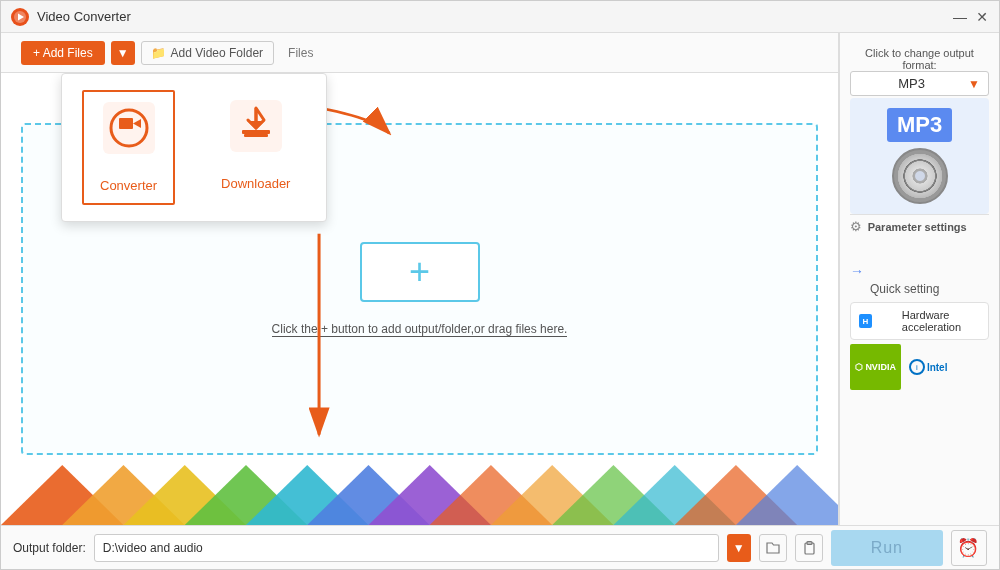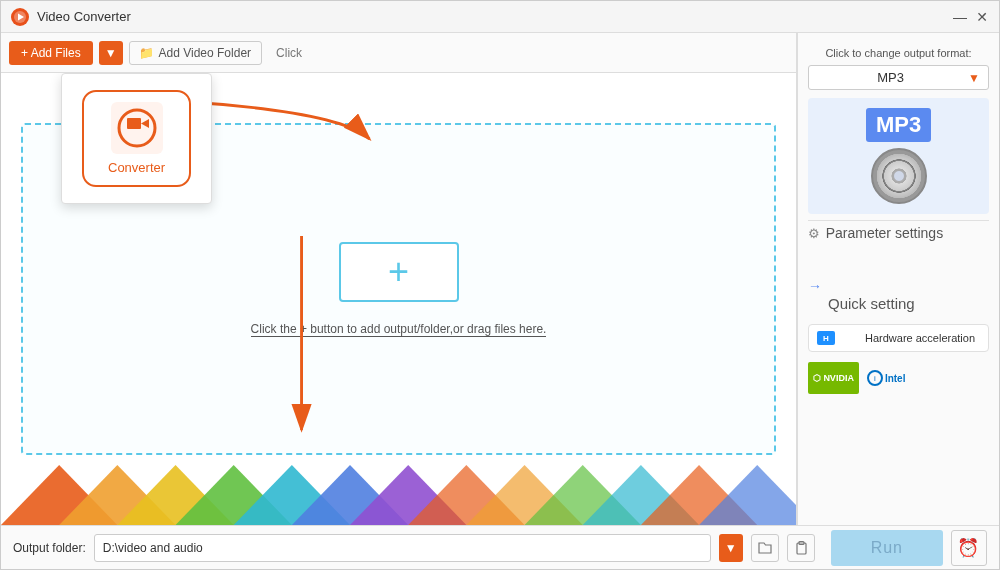--- a/index.html
+++ b/index.html
@@ -15,90 +15,90 @@
     .titlebar-controls { display: flex; gap: 8px; }
     .titlebar-btn { width: 14px; height: 14px; border: none; background: none; cursor: pointer; font-size: 14px; color: #555; display: flex; align-items: center; justify-content: center; }
 
     
     .main-layout { display: flex; flex: 1; overflow: hidden; }
 
     
     .left-panel { flex: 1; display: flex; flex-direction: column; border-right: 1px solid #ddd; }
 
     
-    .toolbar { height: 40px; background: #fafafa; border-bottom: 1px solid #ddd; display: flex; align-items: center; padding: 0 8px; gap: 6px; flex-shrink: 0; }
+    .toolbar { height: 40px; background: #fafafa; border-bottom: 1px solid #ddd; display: flex; align-items: center; padding: 0 20px; gap: 6px; flex-shrink: 0; }
     .btn-add-files { background: #e85c1a; color: #fff; border: none; border-radius: 3px; padding: 5px 12px; font-size: 12px; cursor: pointer; display: flex; align-items: center; gap: 4px; }
     .btn-dropdown { background: #e85c1a; color: #fff; border: none; border-radius: 3px; padding: 5px 6px; font-size: 12px; cursor: pointer; }
     .btn-toolbar { background: none; border: 1px solid #ccc; border-radius: 3px; padding: 4px 10px; font-size: 12px; cursor: pointer; color: #555; display: flex; align-items: center; gap: 4px; }
     .btn-clear { background: none; border: none; font-size: 12px; cursor: pointer; color: #777; padding: 4px 8px; }
 
     
     .content-area { flex: 1; position: relative; background: #fff; overflow: hidden; }
 
     
     .app-switcher { position: absolute; top: 0; left: 60px; z-index: 10; background: #fff; border: 1px solid #ddd; border-radius: 4px; padding: 16px 20px; display: flex; gap: 30px; box-shadow: 0 4px 12px rgba(0,0,0,0.15); }
-    .app-item { display: flex; flex-direction: column; align-items: center; gap: 6px; cursor: pointer; padding: 10px 24px; border-radius: 14px; }
+    .app-item { display: flex; flex-direction: column; align-items: center; gap: 24px; cursor: pointer; padding: 10px 16px; border-radius: 2px; }
     .app-item.active { border: 2px solid #e85c1a; background: #fff; }
     .app-item-icon { width: 52px; height: 52px; display: flex; align-items: center; justify-content: center; }
     .app-item-label { font-size: 13px; color: #e85c1a; font-weight: 500; }
 
     
     .triangles-banner { position: absolute; bottom: 0; left: 0; right: 0; height: 60px; overflow: hidden; }
 
     
     .drop-zone-wrapper { position: absolute; top: 50px; left: 20px; right: 20px; bottom: 70px; }
     .drop-zone { width: 100%; height: 100%; border: 2px dashed #5bc8e8; border-radius: 4px; display: flex; flex-direction: column; align-items: center; justify-content: center; background: #fafeff; }
     .drop-plus-btn { width: 120px; height: 60px; border: 2px solid #5bc8e8; border-radius: 4px; display: flex; align-items: center; justify-content: center; background: #fff; color: #5bc8e8; font-size: 36px; cursor: pointer; margin-bottom: 20px; }
     .drop-hint { font-size: 12px; color: #555; text-align: center; }
     .drop-hint-underline { border-bottom: 1px solid #555; display: inline-block; }
 
     
     .arrow-overlay { position: absolute; top: 0; left: 0; width: 100%; height: 100%; pointer-events: none; }
 
     
-    .right-panel { width: 202px; background: #fafafa; border-left: 1px solid #ddd; display: flex; flex-direction: column; padding: 10px; gap: 6px; flex-shrink: 0; }
+    .right-panel { width: 160px; background: #fafafa; border-left: 1px solid #ddd; display: flex; flex-direction: column; padding: 10px; gap: 0; flex-shrink: 0; }
     .output-format-label { font-size: 11px; color: #555; text-align: center; margin-top: 4px; }
     .format-select-row { display: flex; align-items: center; gap: 4px; background: #fff; border: 1px solid #ccc; border-radius: 3px; padding: 4px 8px; }
     .format-select-value { font-size: 13px; color: #333; flex: 1; text-align: center; font-weight: 500; }
     .format-select-arrow { color: #e85c1a; font-size: 12px; }
     .format-preview { background: #e8f0fc; border-radius: 4px; padding: 10px; display: flex; flex-direction: column; align-items: center; margin-top: 2px; }
     .format-preview-label { font-size: 22px; font-weight: bold; color: #fff; background: #5b8af0; padding: 4px 10px; border-radius: 3px; margin-bottom: 6px; }
     .format-cd { width: 56px; height: 56px; border-radius: 50%; background: radial-gradient(circle at 50% 50%, #aaa 20%, #ddd 21%, #ccc 40%, #888 41%, #777 45%, #ccc 46%, #bbb 60%, #999 61%); border: 2px solid #888; position: relative; }
     .format-cd::after { content: ''; position: absolute; top: 50%; left: 50%; transform: translate(-50%, -50%); width: 10px; height: 10px; background: #d0d8e8; border-radius: 50%; border: 1px solid #aaa; }
 
     .settings-row { display: flex; align-items: center; gap: 6px; padding: 4px 0; cursor: pointer; border-top: 1px solid #e0e0e0; }
     .settings-row-icon { color: #888; font-size: 13px; }
-    .settings-row-label { font-size: 14px; color: #555; }
+    .settings-row-label { font-size: 11px; color: #555; font-weight: bold; }
     .quick-setting-row { display: flex; align-items: center; gap: 6px; padding: 4px 0; cursor: pointer; }
     .quick-setting-icon { color: #5b8af0; font-size: 14px; }
-    .quick-setting-label { font-size: 15px; color: #555; margin-top: 40px; }
+    .quick-setting-label { font-size: 12px; color: #555; margin-top: 40px; }
 
     .quality-bar { margin-top: 4px; }
     .quality-track { height: 4px; background: linear-gradient(to right, #8bc34a 0%, #8bc34a 70%, #e85c1a 70%, #e85c1a 100%); border-radius: 2px; position: relative; }
     .quality-thumb { position: absolute; top: -4px; left: 68%; width: 10px; height: 10px; background: #e85c1a; border-radius: 50%; border: 1px solid #c84010; }
     .quality-label { font-size: 10px; color: #888; margin-top: 4px; }
 
     .hw-accel-row { display: flex; align-items: center; gap: 6px; padding: 6px 8px; border: 1px solid #e0e0e0; border-radius: 4px; background: #fff; margin-top: 2px; }
     .hw-icon { width: 18px; height: 14px; background: #1e90ff; border-radius: 2px; display: flex; align-items: center; justify-content: center; font-size: 8px; color: #fff; font-weight: bold; }
     .hw-label { font-size: 11px; color: #333; padding-left: 24px; }
 
     .nvidia-intel-row { display: flex; align-items: center; gap: 8px; padding: 4px 0; }
-    .nvidia-badge { background: #76b900; color: #fff; font-size: 9px; border-radius: 2px; padding: 11px 5px; font-weight: bold; }
+    .nvidia-badge { background: #76b900; color: #fff; font-size: 9px; border-radius: 2px; padding: 18px 5px; font-weight: bold; }
     .intel-badge-outer { display: flex; align-items: center; gap: 2px; }
     .intel-ring { width: 16px; height: 16px; border: 2px solid #0071c5; border-radius: 50%; display: flex; align-items: center; justify-content: center; font-size: 8px; color: #0071c5; }
     .intel-text { font-size: 10px; color: #0071c5; font-weight: bold; text-align: right; }
 
     
     .bottom-bar { height: 44px; background: #fafafa; border-top: 1px solid #ddd; display: flex; align-items: center; padding: 14px 12px; gap: 8px; flex-shrink: 0; }
     .output-label { font-size: 12px; color: #333; white-space: nowrap; }
     .output-path-input { flex: 1; height: 28px; border: 1px solid #ccc; border-radius: 3px; padding: 0 8px; font-size: 12px; color: #333; background: #fff; }
     .folder-dropdown-btn { background: #e85c1a; color: #fff; border: none; border-radius: 3px; width: 24px; height: 28px; cursor: pointer; font-size: 12px; display: flex; align-items: center; justify-content: center; }
     .btn-open-folder { background: none; border: 1px solid #ccc; border-radius: 3px; width: 28px; height: 28px; cursor: pointer; display: flex; align-items: center; justify-content: center; color: #555; }
     .btn-clipboard { background: none; border: 1px solid #ccc; border-radius: 3px; width: 28px; height: 28px; cursor: pointer; display: flex; align-items: center; justify-content: center; color: #555; }
-    .btn-run { background: #a8d8f0; border: none; border-radius: 3px; padding: 0 40px; height: 36px; font-size: 16px; color: #7baac8; cursor: pointer; font-weight: 500; letter-spacing: 1px; margin-left: 8px; }
+    .btn-run { background: #a8d8f0; border: none; border-radius: 3px; padding: 0 40px; height: 36px; font-size: 16px; color: #7baac8; cursor: pointer; font-weight: 500; letter-spacing: 1px; margin-left: 0; }
     .btn-schedule { background: none; border: 1px solid #ccc; border-radius: 3px; width: 36px; height: 36px; cursor: pointer; display: flex; align-items: center; justify-content: center; color: #555; font-size: 18px; }
 
     
     .triangles-svg { position: absolute; bottom: 0; left: 0; width: 100%; }
   </style>
 </head>
 <body>
 
 <div class="window">
 
@@ -120,36 +120,49 @@
 
     <div class="left-panel">
 
       <div class="toolbar">
         <button class="btn-add-files">+ Add Files</button>
         <button class="btn-dropdown">▼</button>
         <button class="btn-toolbar">
           <span>📁</span>
           <span>Add Video Folder</span>
         </button>
-        <button class="btn-clear">Click</button>
+        <button class="btn-clear">Files</button>
       </div>
 
       <div class="content-area">
 
         <div class="app-switcher">
           <div class="app-item active">
             <div class="app-item-icon">
               <svg width="52" height="52" viewBox="0 0 52 52">
                 <rect width="52" height="52" rx="6" fill="#fff3ee"></rect>
                 <circle cx="26" cy="26" r="18" fill="none" stroke="#e85c1a" stroke-width="3"></circle>
                 <rect x="16" y="16" width="14" height="11" rx="1" fill="#e85c1a"></rect>
                 <polygon points="30,21.5 38,17 38,26" fill="#e85c1a"></polygon>
               </svg>
             </div>
             <span class="app-item-label">Converter</span>
+          </div>
+          <div class="app-item">
+            <div class="app-item-icon">
+              <svg width="52" height="52" viewBox="0 0 52 52">
+                <rect width="52" height="52" rx="6" fill="#fff3ee"></rect>
+                <rect x="12" y="30" width="28" height="4" rx="1" fill="#e85c1a"></rect>
+                <rect x="14" y="34" width="24" height="3" rx="1" fill="#e85c1a"></rect>
+                <polygon points="26,8 26,28 18,20 26,28 34,20" fill="none" stroke="#e85c1a" stroke-width="3" stroke-linejoin="round"></polygon>
+                <line x1="26" y1="8" x2="26" y2="28" stroke="#e85c1a" stroke-width="3"></line>
+                <polygon points="17,21 26,30 35,21" fill="#e85c1a"></polygon>
+              </svg>
+            </div>
+            <span class="app-item-label">Downloader</span>
           </div>
         </div>
 
         <div class="triangles-banner">
           <svg class="triangles-svg" viewBox="0 0 820 60" preserveAspectRatio="none" height="60">
             <polygon points="0,60 60,0 120,60" fill="#e85c1a" opacity="0.9"></polygon>
             <polygon points="60,60 120,0 180,60" fill="#f0a030" opacity="0.9"></polygon>
             <polygon points="120,60 180,0 240,60" fill="#e8c020" opacity="0.9"></polygon>
             <polygon points="180,60 240,0 300,60" fill="#60c040" opacity="0.9"></polygon>
             <polygon points="240,60 300,0 360,60" fill="#30b8d0" opacity="0.9"></polygon>

